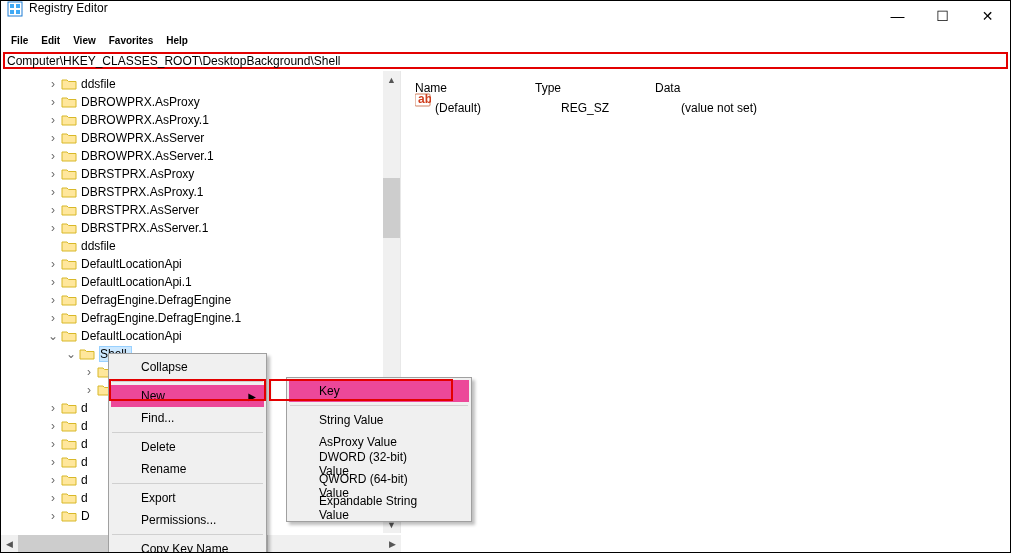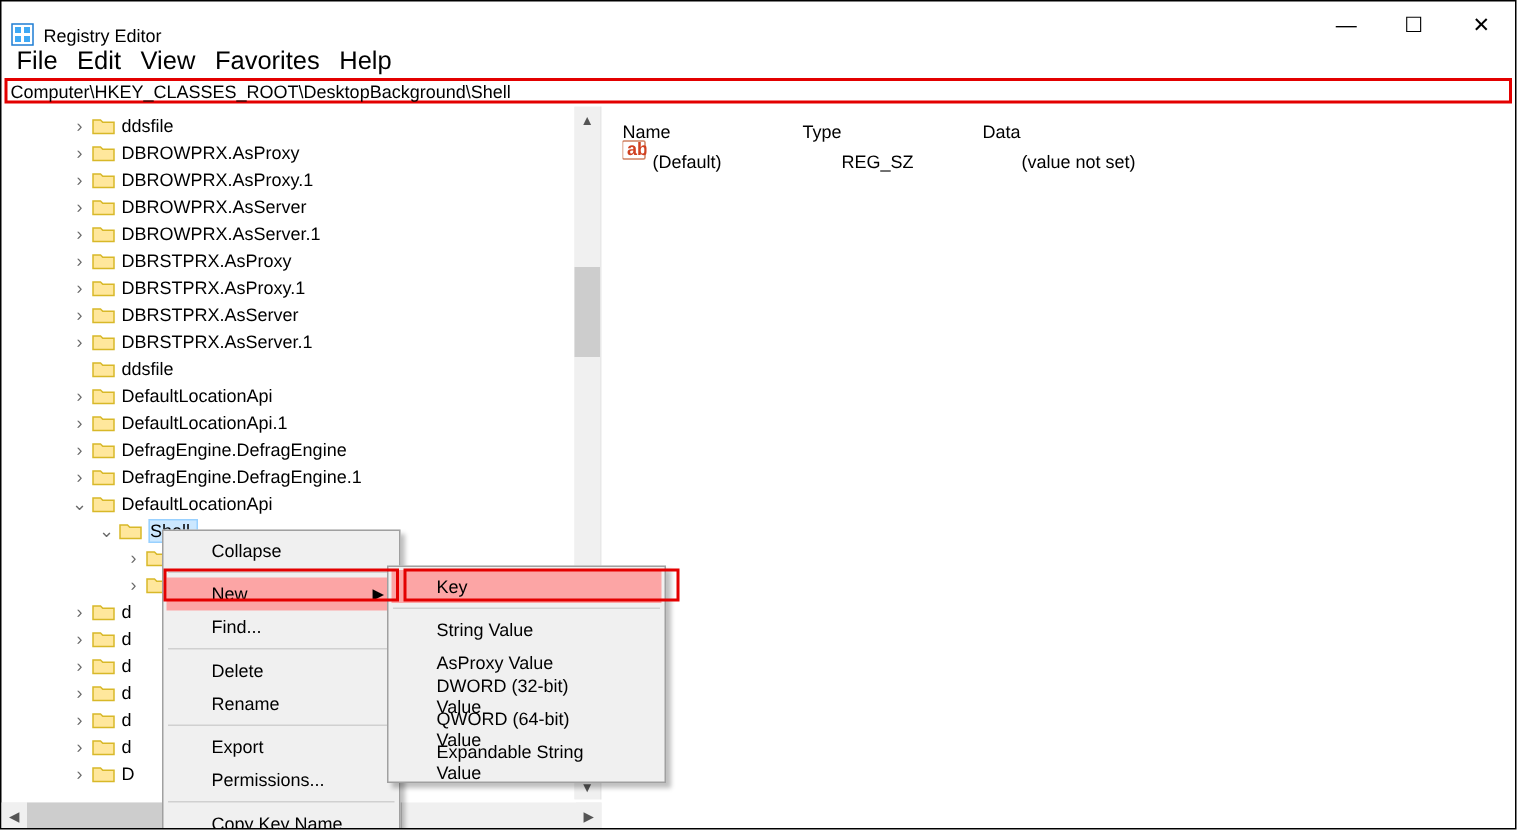--- a/index.html
+++ b/index.html
@@ -1,23 +1,23 @@
 <!DOCTYPE html>
 <html><head>
 <meta charset="utf-8">
 <style>
   * { box-sizing: border-box; font-family: "Segoe UI", sans-serif; font-size: 12px; }
   body { margin: 0; padding: 0; background: #fff; width: 1011px; height: 553px; border: 1px solid #000; position: relative; overflow: hidden; }
-  .titlebar { height: 30px; display: flex; align-items: flex-end; padding-left: 6px; }
+  .titlebar { height: 30px; display: flex; align-items: flex-start; padding-left: 6px; }
   .titlebar .icon { margin-right: 6px; display:flex; align-items:center;}
   .title-text { flex: 1; font-size: 12px; }
   .win-controls { display: flex; height: 100%; }
   .win-btn { width: 45px; display:flex; align-items:center; justify-content:center; font-size:14px; }
   .menubar { height: 19px; display:flex; align-items:center; padding: 0 4px; gap: 1px; }
-  .menubar span { padding: 2px 6px; font-size:17px;}
+  .menubar span { padding: 2px 6px; font-size:10px;font-weight:bold;}
   .addressbar { margin: 2px 2px; border: 2px solid #e30000; height: 17px; display:flex; align-items:center; padding: 0 2px; font-size:12px; }
   .content { display:flex; height: calc(100% - 30px - 19px - 21px - 19px); position:relative;}
   .tree-pane { width: 400px; border-right: 1px solid #e8e8e8; position:relative; overflow:hidden;}
   .tree { padding-top:4px;}
   .tree-row { height:18px; display:flex; align-items:center; white-space:nowrap;}
   .exp { width:16px; display:inline-flex; justify-content:center; color:#6b6b6b; font-size:12px;}
   .folder-icon { width:16px; height:14px; display:inline-flex; align-items:center; margin-right:4px;}
   .sel { background:#cce8ff; border:1px solid #99d1ff; height:16px; padding-right:4px;}
   .tree-scroll { position:absolute; right:0; top:0; width:17px; height:100%; background:#f0f0f0; display:flex; flex-direction:column;}
   .sb-btn { height:17px; display:flex; align-items:center; justify-content:center; background:#f0f0f0; font-size:9px; color:#555;}
@@ -30,25 +30,25 @@
   .list-row { display:flex; height:18px; align-items:center;}
   .val-icon { width:16px; height:30px; margin: 0 4px 0 6px; display:inline-flex;}
   .hscroll { position:absolute; bottom:0; left:0; right:0; height:17px; background:#f0f0f0; display:flex;}
   .hscroll .sb-btn{width:17px;height:17px;}
   .hscroll .track{flex:1; position:relative;}
   .hscroll .thumb{position:absolute; top:0; bottom:0; left:0; width:250px; background:#cdcdcd;}
 
   
   .ctx { position:absolute; background:#f0f0f0; border:1px solid #a0a0a0; box-shadow: 3px 3px 3px rgba(0,0,0,0.25); padding:2px;}
   .ctx .item { height:22px; display:flex; align-items:center; padding: 0 30px 0 30px; font-size:12px; position:relative;}
-  .ctx .item.hl { background:#fca5a5;}
+  .ctx .item.hl { background:#ec4899;}
   .ctx .sep { height:1px; background:#d0d0d0; margin:3px 1px;}
   .ctx .arrow { position:absolute; right:8px; font-size:10px;}
   .ctx1 { left:107px; top:352px; width:159px;}
-  .ctx2 { left:257px; top:376px; width:186px;}
+  .ctx2 { left:285px; top:376px; width:186px;}
   .redbox { border:2px solid #e30000;}
   .redbox-new { position:absolute; left:108px; top:378px; width:157px; height:22px; pointer-events:none;}
   .redbox-key { position:absolute; left:268px; top:378px; width:184px; height:22px; pointer-events:none;}
 </style>
 </head>
 <body>
 
 <div class="titlebar">
   <span class="icon">
     <svg width="16" height="16">

